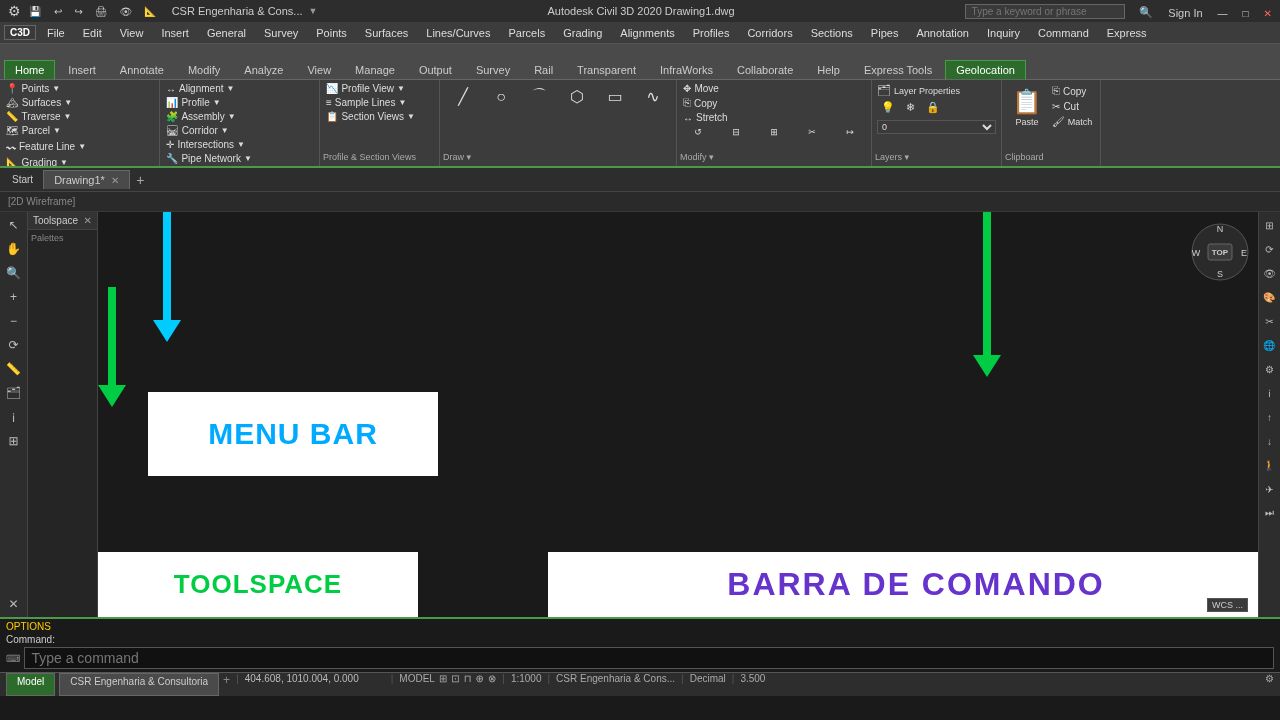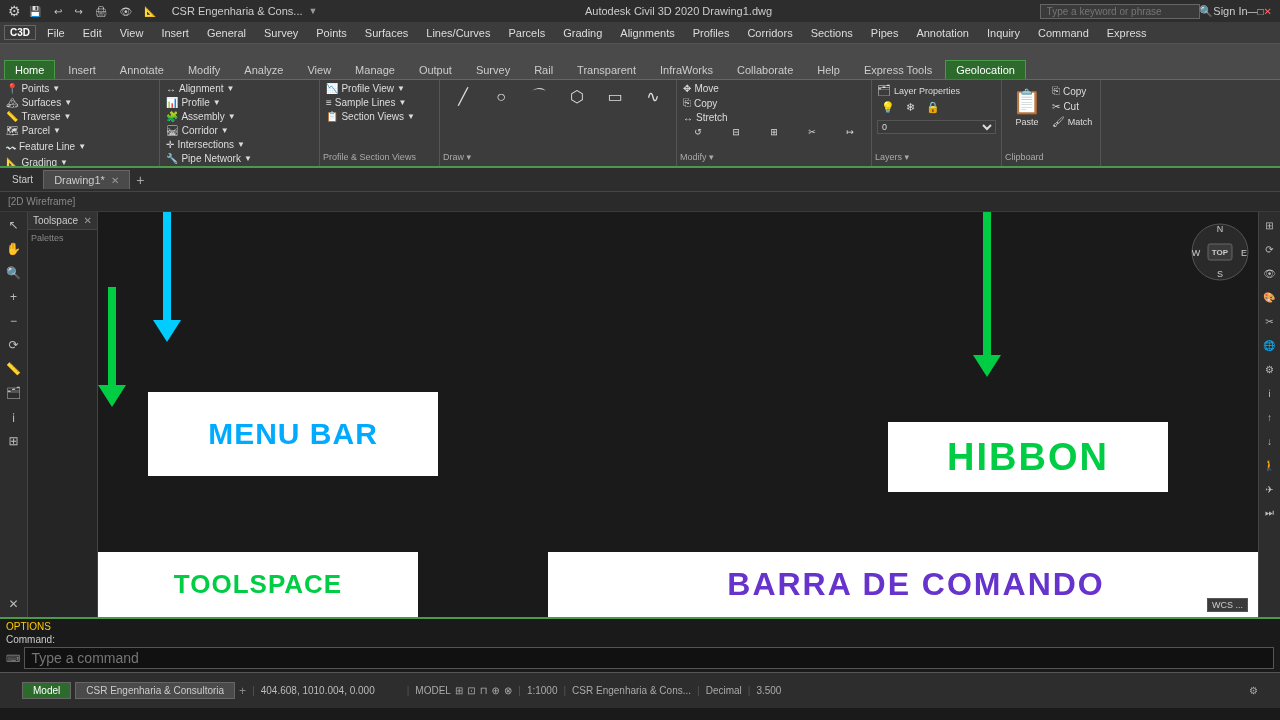--- a/index.html
+++ b/index.html
@@ -11,21 +11,21 @@
       background: #2d2d2d;
       display: flex;
       align-items: center;
       justify-content: space-between;
       padding: 0 8px;
       color: #ccc;
       font-size: 11px;
     }
     #title-bar .title-left { display: flex; align-items: center; gap: 6px; }
     #title-bar .title-center { flex: 1; text-align: center; }
-    #title-bar .title-right { display: flex; align-items: center; gap: 0; }
+    #title-bar .title-right { display: flex; align-items: flex-end; gap: 15px; }
     .win-btn { font-size: 10px; cursor: pointer; color: #ccc; }
 
     
     #qat-bar {
       height: 22px;
       background: #3c3c3c;
       display: flex;
       align-items: center;
       padding: 0 4px;
       gap: 4px;
@@ -316,25 +316,24 @@
       border: 1px solid #555;
       color: #ccc;
       font-size: 14px;
       padding: 2px 6px;
       flex: 1;
       outline: none;
     }
 
     
     #status-bar {
-      height: 36px;
+      height: 24px;
       background: #2d2d2d;
       display: flex;
-      align-items: center;
-      padding: 0 22px;
+      padding: 0 6px;
       gap: 4px;
       border-top: 1px solid #555;
       font-size: 10px;
       color: #bbb;
     }
     .status-tab {
       padding: 2px 10px;
       background: #4a4a4a;
       border: 1px solid #666;
       cursor: pointer;
@@ -680,23 +679,20 @@
 
     <div id="menu-bar-label" class="annotation-box">
       <span style="color:#00aaff; font-weight:900; font-size:30px; letter-spacing:1px;">MENU BAR</span>
     </div>
 
     <div style="position:absolute; top:0px; left:875px; display:flex; flex-direction:column; align-items:center; height:165px;">
       <div style="width:8px; flex:1; background:#00cc44;"></div>
       <div style="width:0; height:0; border-left:14px solid transparent; border-right:14px solid transparent; border-top:22px solid #00cc44;"></div>
     </div>
 
-    <div id="hibbon-label" class="annotation-box">
-      <span style="color:#00cc44; font-weight:900; font-size:38px;">HIBBON</span>
-    </div>
 
     <div style="position:absolute; top:75px; left:0px; display:flex; flex-direction:column; align-items:center; height:120px;">
       <div style="width:8px; flex:1; background:#00cc44;"></div>
       <div style="width:0; height:0; border-left:14px solid transparent; border-right:14px solid transparent; border-top:22px solid #00cc44;"></div>
     </div>
 
     <div id="toolspace-label" class="annotation-box">
       <span style="color:#00cc44; font-weight:900; font-size:26px; letter-spacing:1px;">TOOLSPACE</span>
     </div>
 

